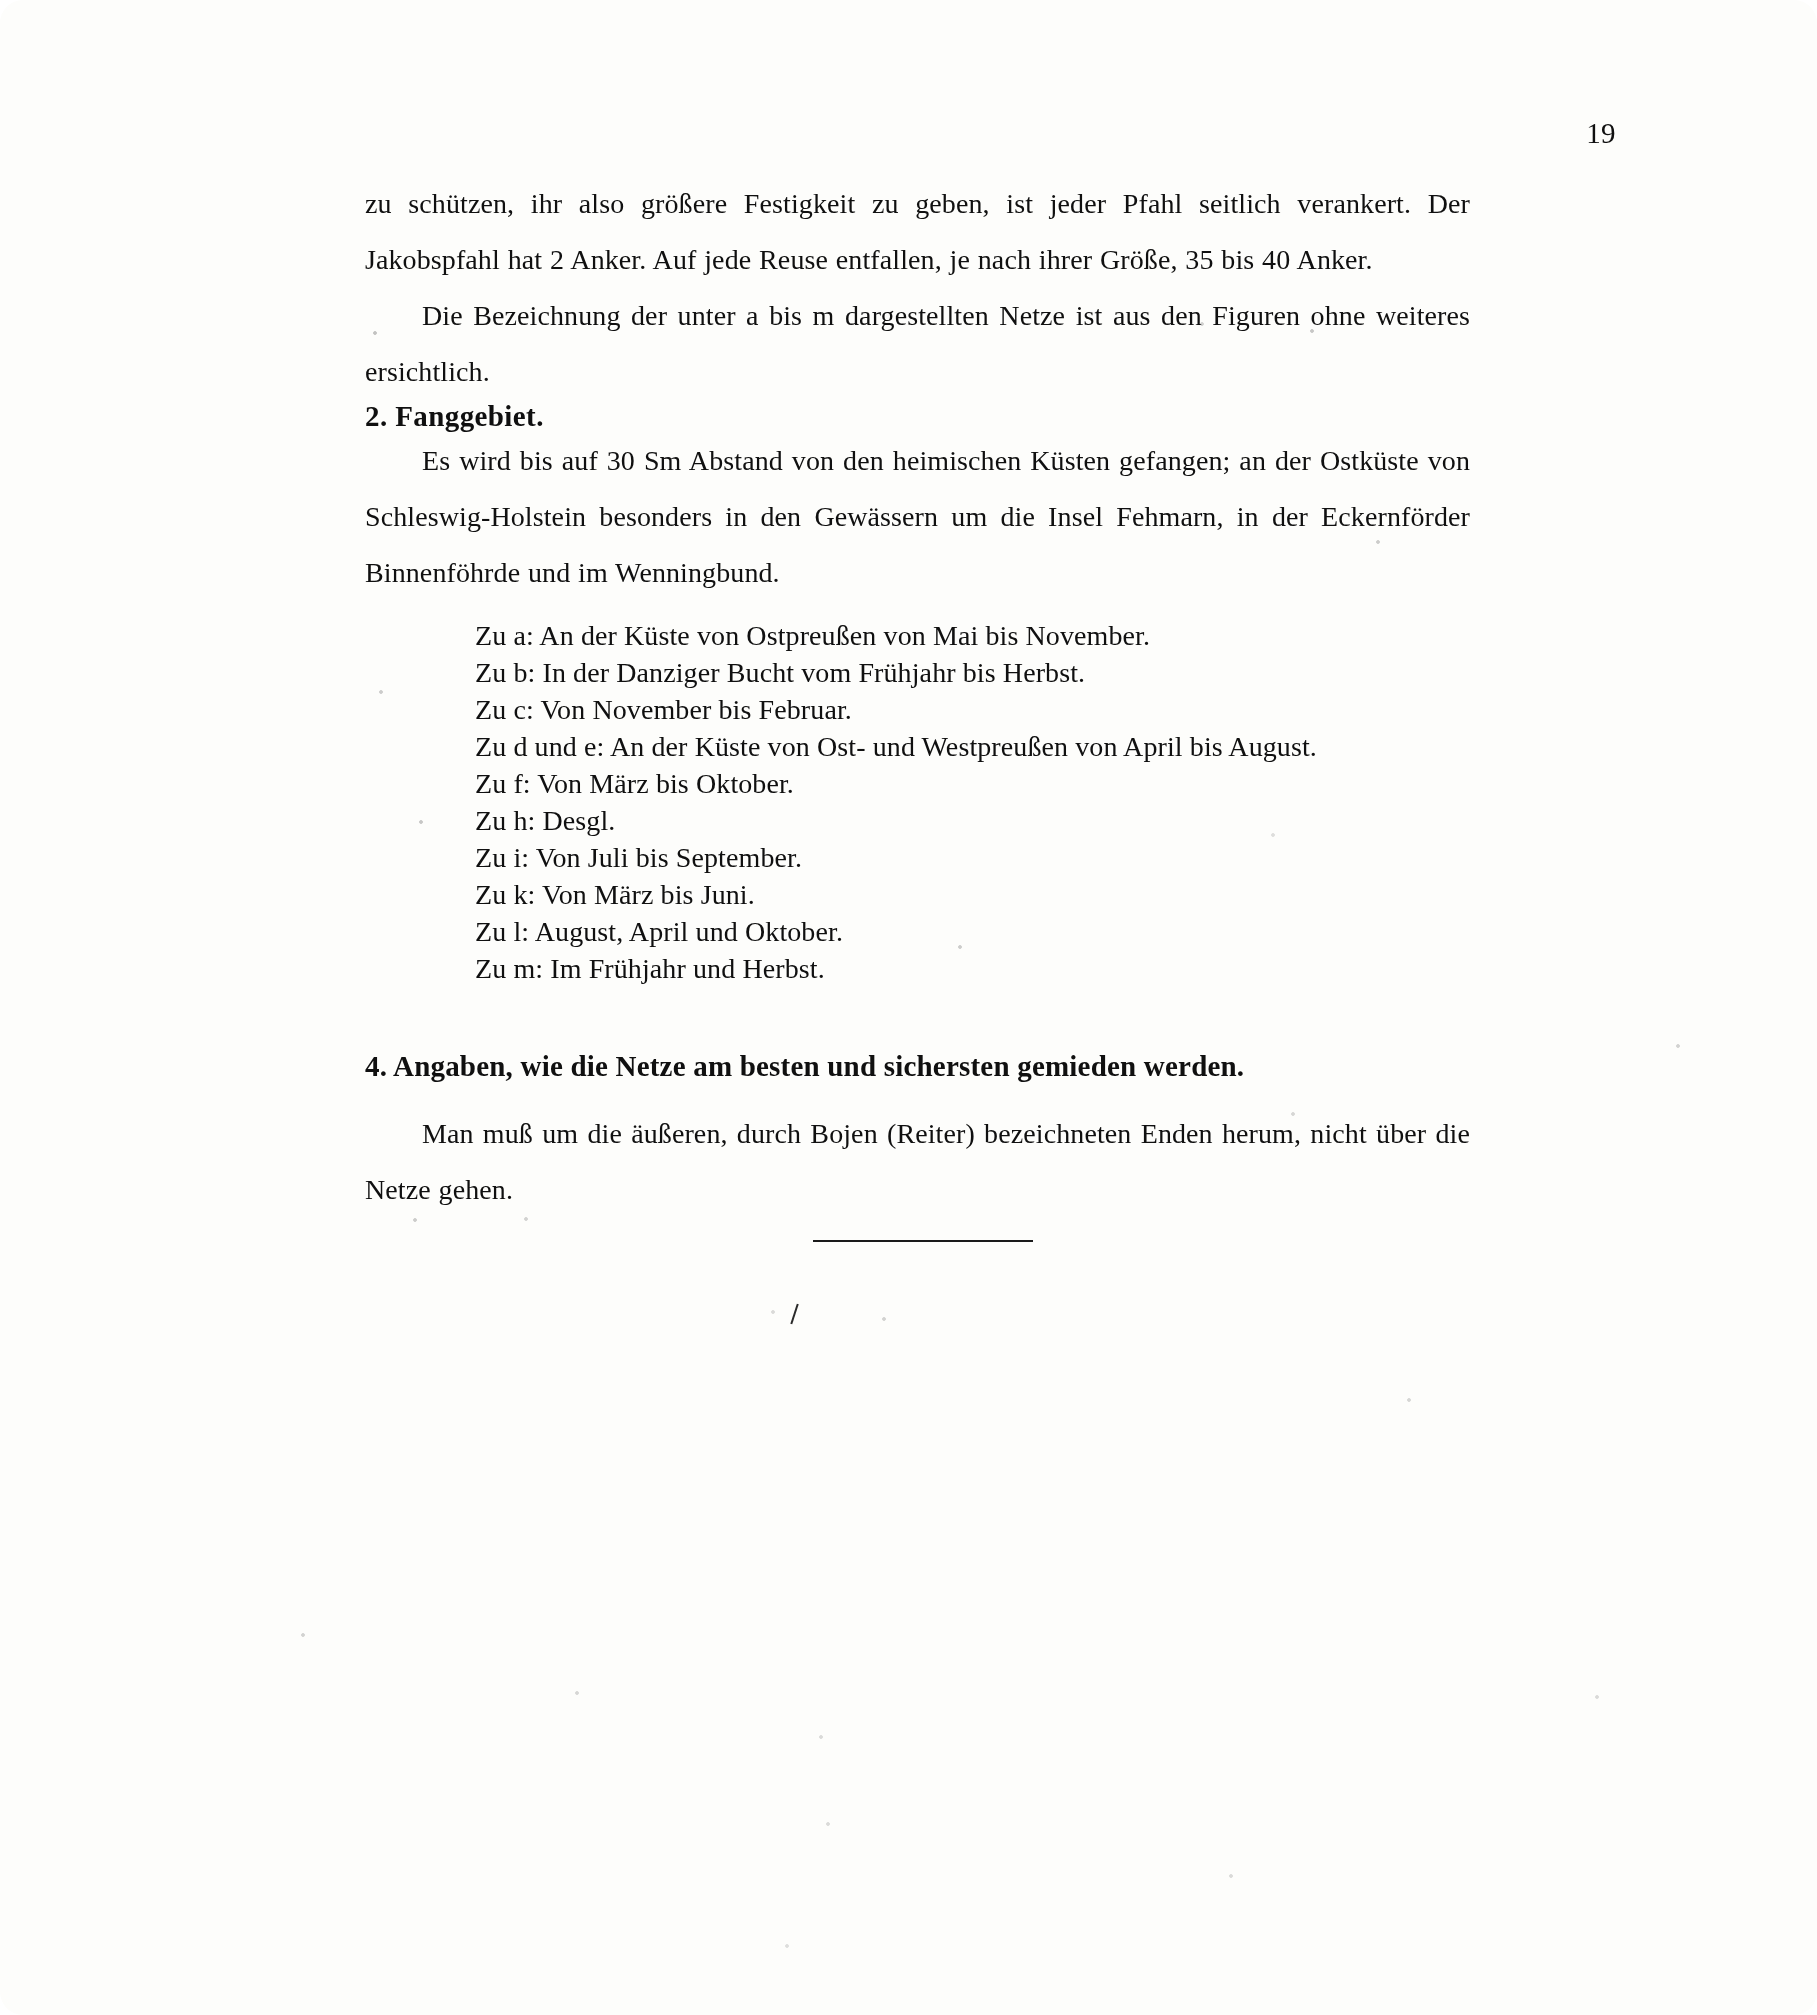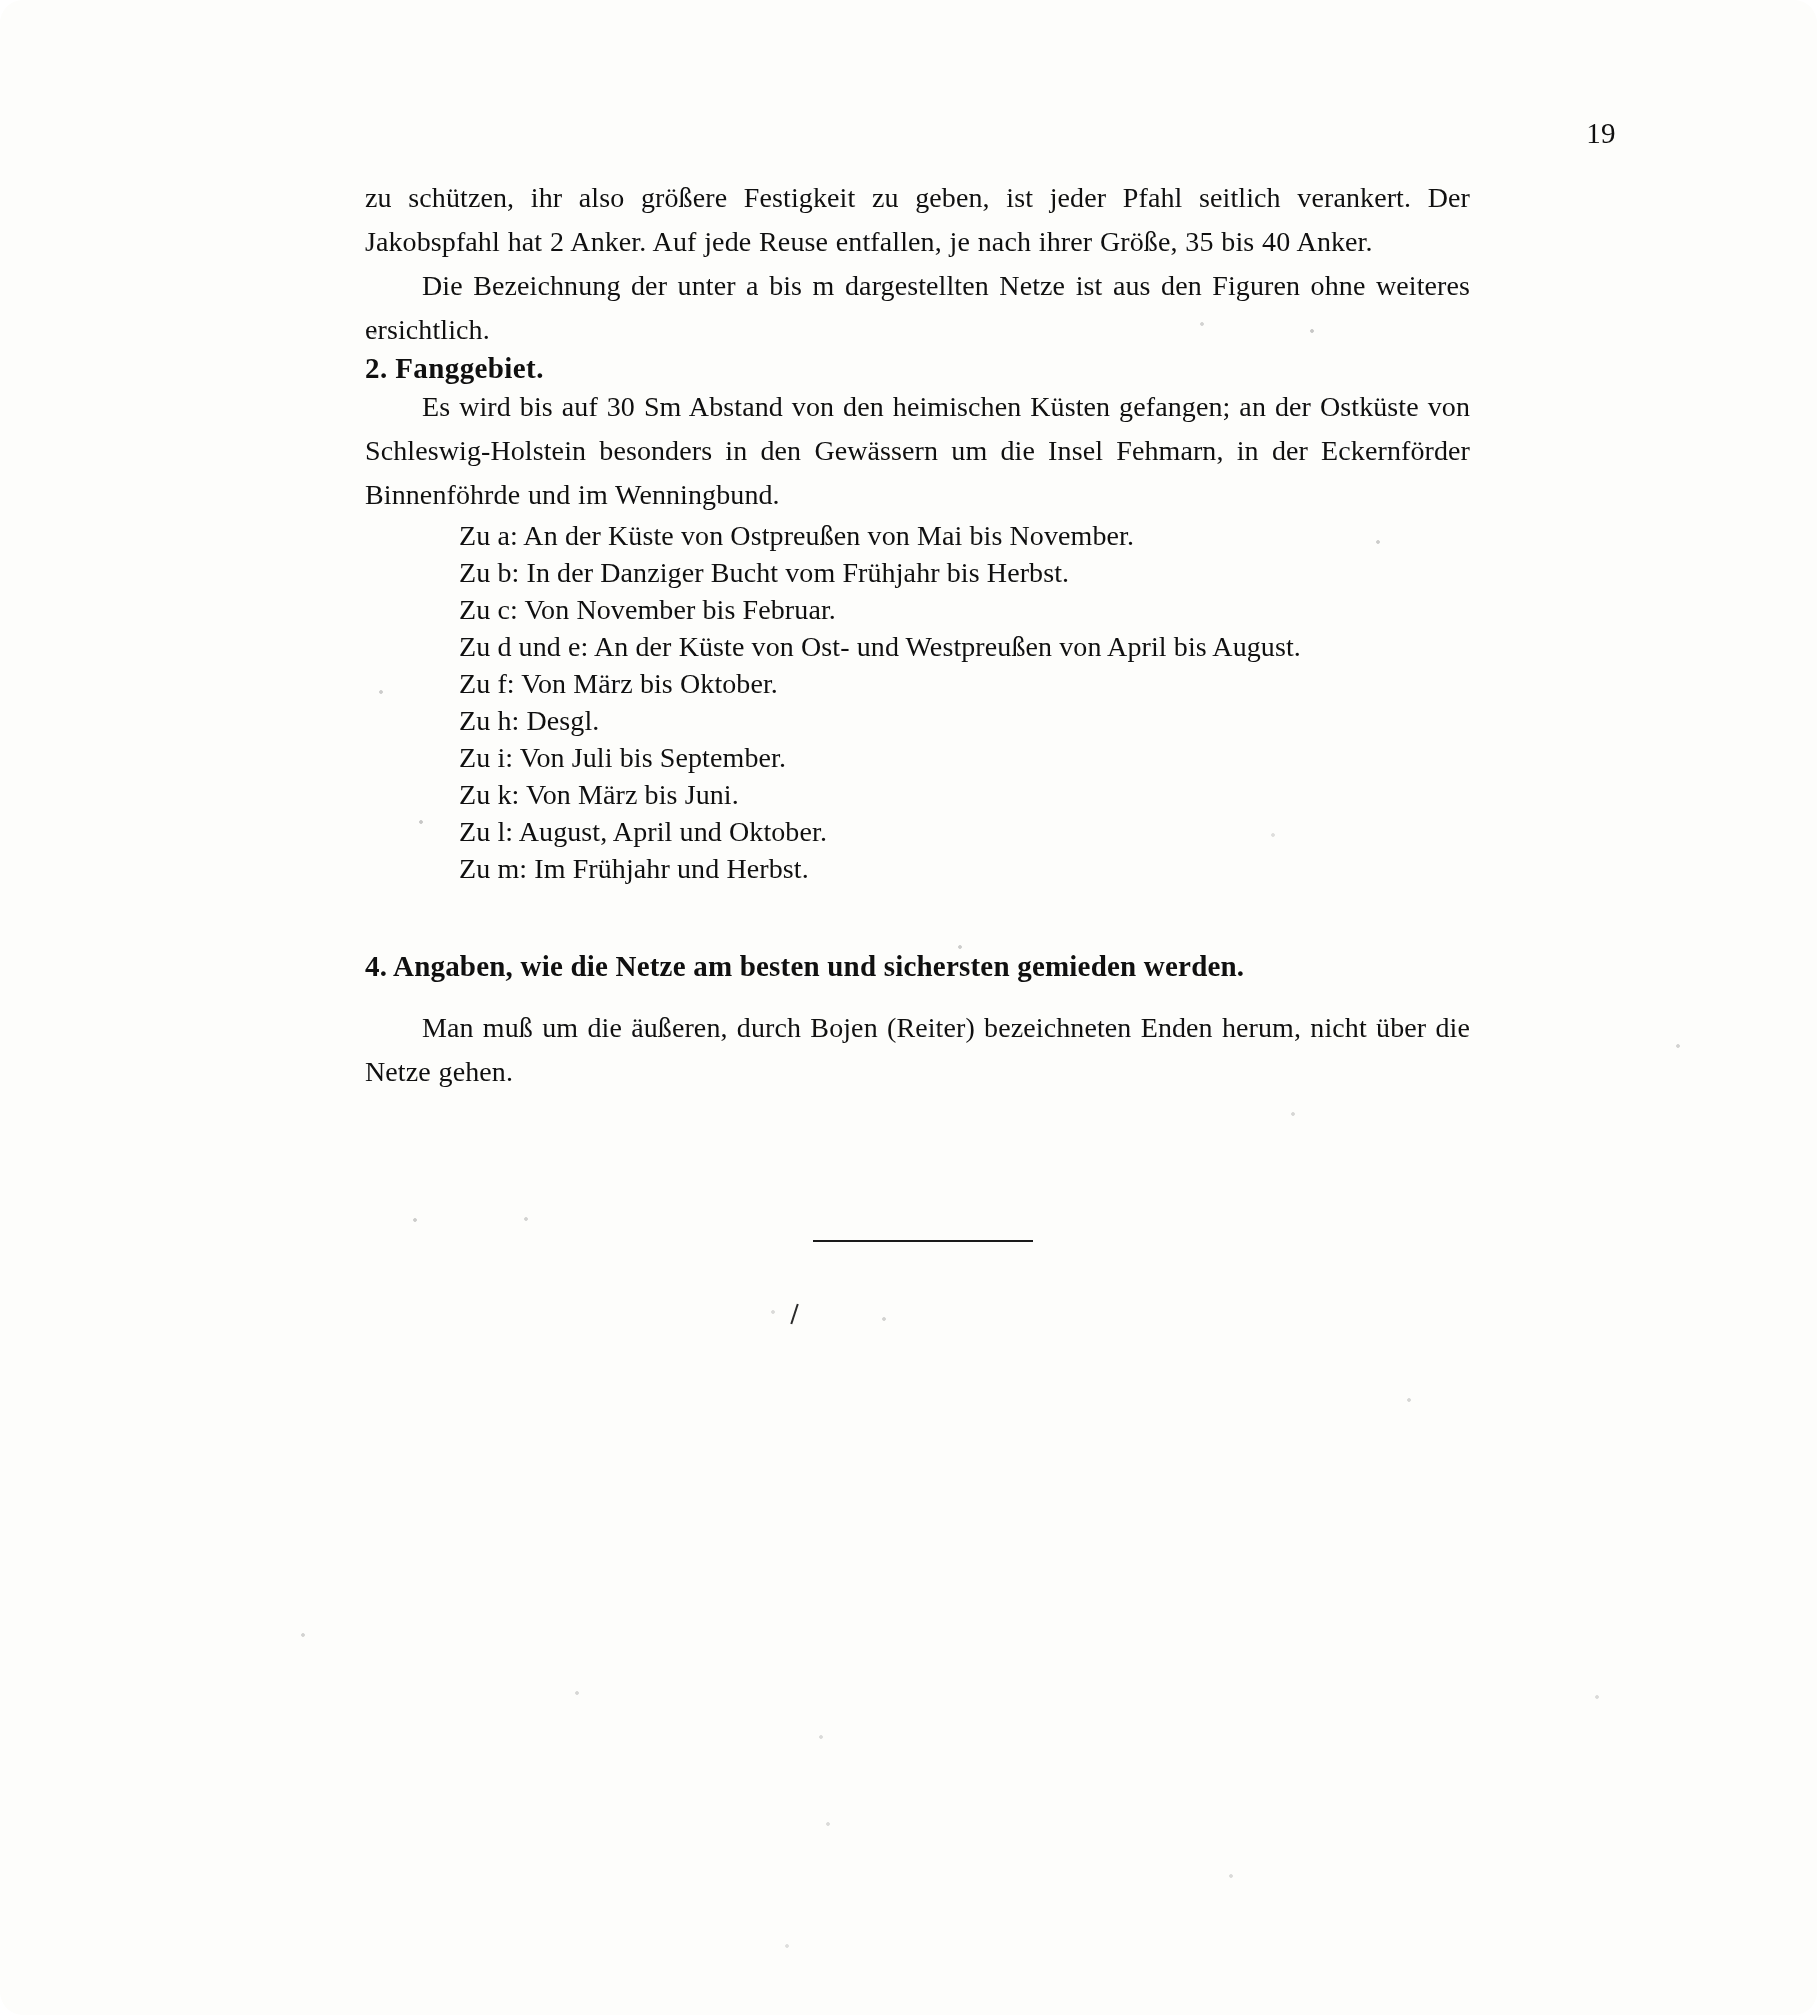--- a/index.html
+++ b/index.html
@@ -65,21 +65,21 @@
   .content {
     position: absolute;
     left: 365px;
     top: 176px;
     width: 1105px;
   }
 
   p.body {
     margin: 0;
     font-size: 28px;
-    line-height: 44px;
+    line-height: 56px;
     text-align: justify;
     text-justify: inter-word;
     letter-spacing: 0.1px;
     word-spacing: 0.7px;
   }
   p.body.indent { text-indent: 57px; }
 
   h2.section {
     margin: 0;
     font-size: 29px;
@@ -87,21 +87,21 @@
     text-align: left;
     letter-spacing: 0.4px;
   }
   .sp-before-2 { margin-top: 35px; }
   .sp-after-2 { margin-bottom: 25px; }
   .sp-before-3 { margin-top: 53px; }
   .sp-after-3 { margin-bottom: 26px; }
 
   ul.zu-list {
     list-style: none;
-    margin: 0;
+    margin: 16px;
     padding: 0 0 0 94px;
     font-family: Liberation Serif, serif;
   }
   ul.zu-list li {
     font-size: 28px;
     line-height: 37px;
     white-space: nowrap;
     letter-spacing: 0.1px;
   }
 

